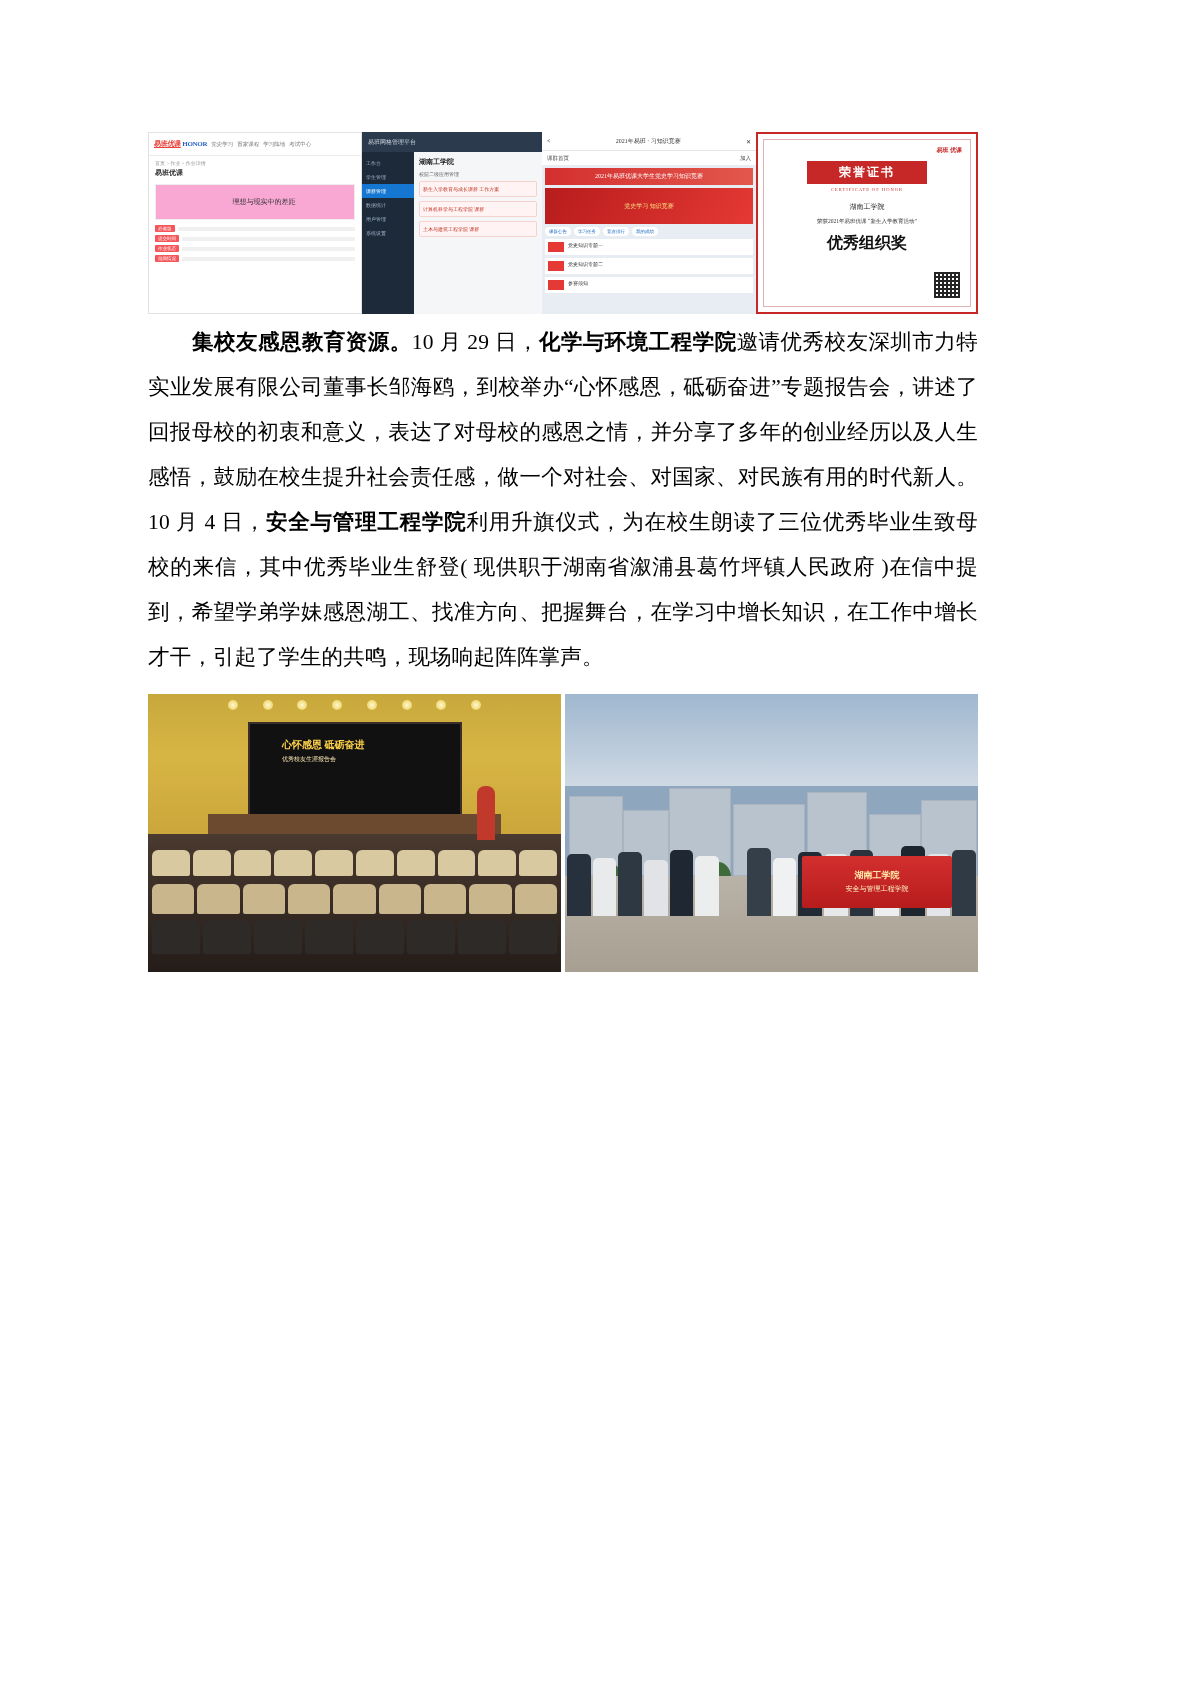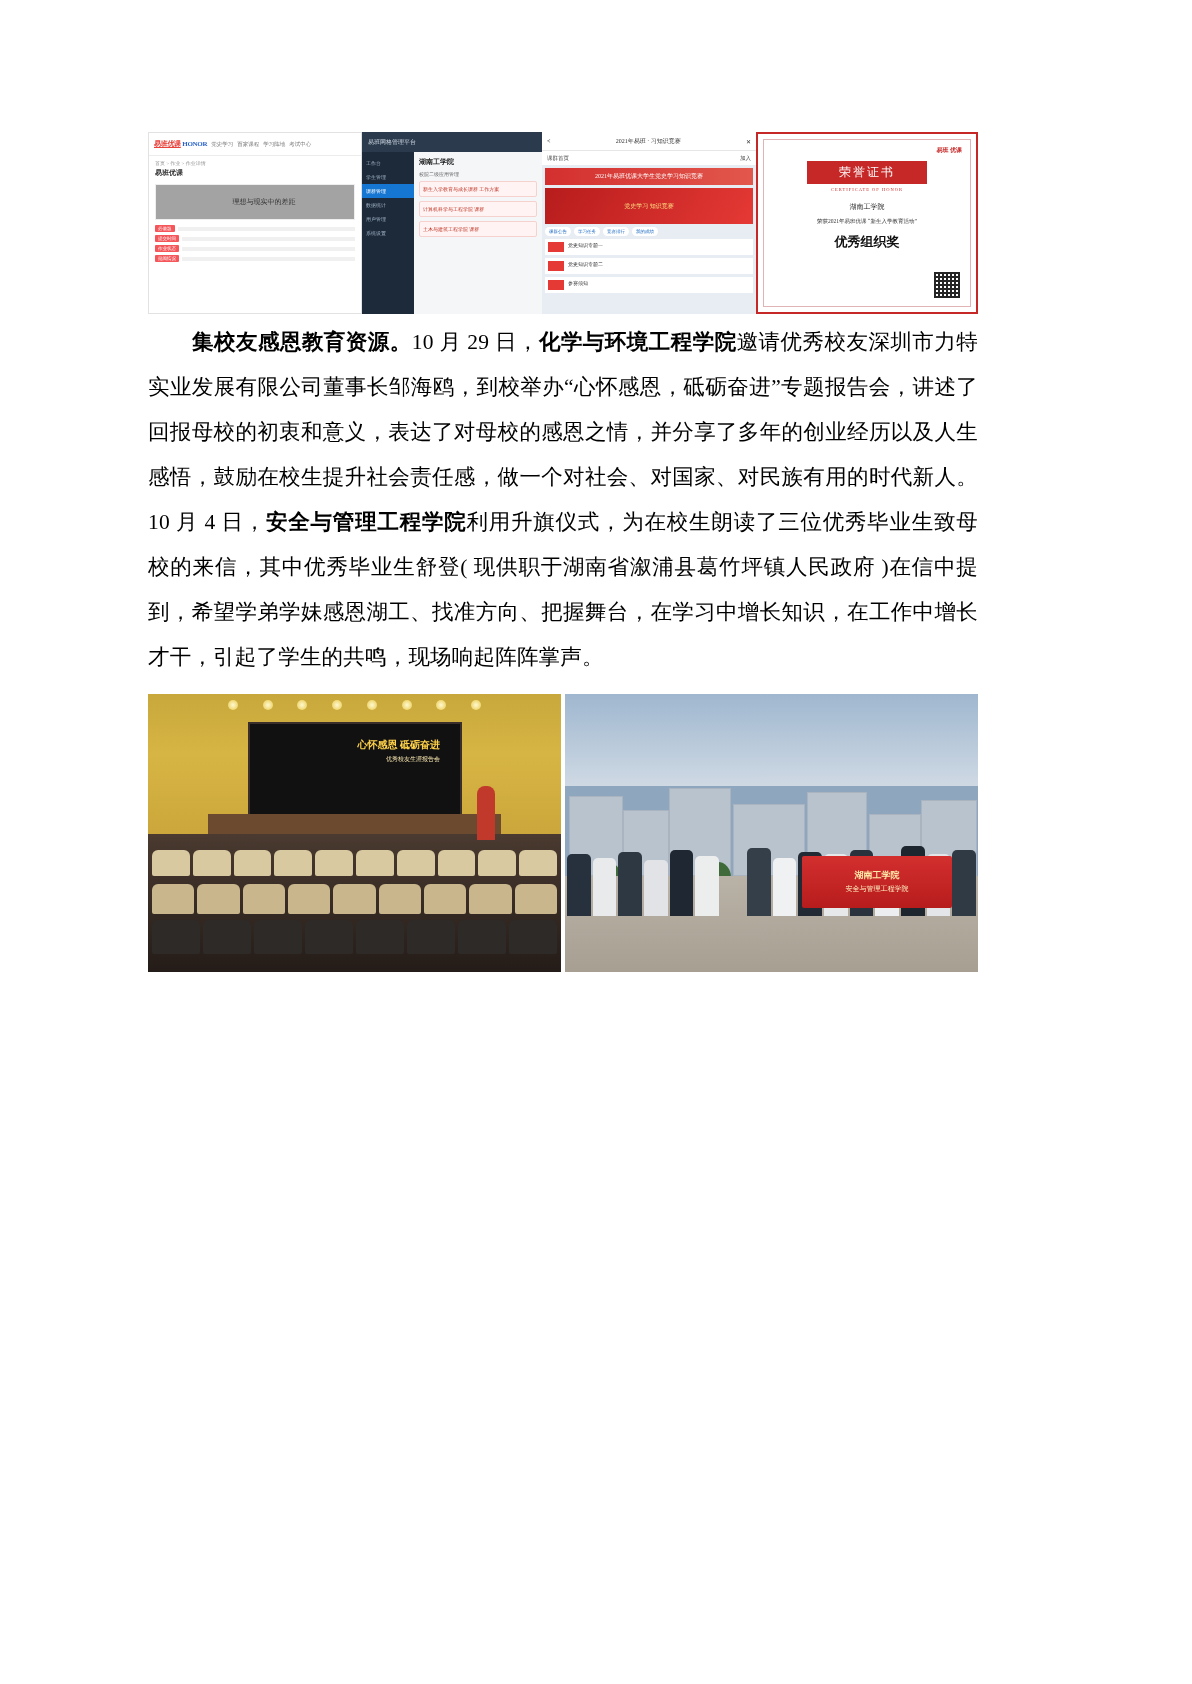--- a/index.html
+++ b/index.html
@@ -78,21 +78,21 @@
     color: #2a64c8;
   }
   .shot1 .navitem { font-size: 5.5px; color: #777; }
   .shot1 .crumb {
     font-size: 5px; color: #999; padding: 4px 6px 0 6px;
   }
   .shot1 .sect {
     font-size: 7px; color: #333; padding: 2px 6px 4px 6px; font-weight: bold;
   }
   .shot1 .card {
-    margin: 2px 6px; background: #a3a3a3; border: 1px solid #eee; height: 34px;
+    margin: 2px 6px; background: #f9a8d4; border: 1px solid #eee; height: 34px;
     display: flex; align-items: center; justify-content: center;
     font-size: 7px; color: #333; padding-left: 18px;
   }
   .shot1 .rows { padding: 3px 6px; }
   .shot1 .row {
     display: flex; align-items: center; gap: 3px; margin-bottom: 3px;
   }
   .shot1 .tag {
     background: #f4565a; color: #fff; font-size: 4.5px; padding: 1px 3px; border-radius: 1px;
   }
@@ -157,27 +157,27 @@
     position: relative;
   }
   .shot4 .cert-inner {
     position: absolute; inset: 5px; border: 1px solid #e0b4b4;
     display: flex; flex-direction: column; align-items: center; padding-top: 6px;
   }
   .shot4 .brand {
     font-size: 6px; color: #c62828; font-weight: bold; align-self: flex-end; margin-right: 8px;
   }
   .shot4 .ribbon {
-    margin-top: 6px; background: #c62828; color: #fff; font-size: 12px; font-weight: normal;
+    margin-top: 6px; background: #c62828; color: #fff; font-size: 12px; font-weight: bold;
     padding: 3px 32px; letter-spacing: 2px;
   }
   .shot4 .eng { font-size: 4.5px; color: #c62828; letter-spacing: 1px; margin-top: 3px; }
   .shot4 .school { font-size: 7px; color: #222; margin-top: 10px; }
   .shot4 .txt { font-size: 5.5px; color: #333; margin-top: 5px; text-align: center; line-height: 9px; }
-  .shot4 .award { font-size: 13px; font-weight: bold; color: #111; margin-top: 7px; }
+  .shot4 .award { font-size: 16px; font-weight: bold; color: #111; margin-top: 7px; }
   .shot4 .qr {
     position: absolute; right: 10px; bottom: 8px; width: 26px; height: 26px;
     background:
       repeating-linear-gradient(0deg,#000 0 2px,#fff 2px 4px),
       repeating-linear-gradient(90deg,#000 0 2px,#fff 2px 4px);
     background-blend-mode: multiply;
     opacity: 0.85;
   }
   
   .strip2 {
@@ -194,21 +194,21 @@
   .photoA { width: 413px; background: #2b2320; }
   .photoA .wall {
     position: absolute; left: 0; top: 0; right: 0; height: 150px;
     background: linear-gradient(180deg,#c8a83c 0%, #d7b544 40%, #caa53a 100%);
   }
   .photoA .stageback {
     position: absolute; left: 100px; top: 28px; width: 210px; height: 92px;
     background: #111; border: 2px solid #3a2f2a;
   }
   .photoA .stagetext {
-    position: absolute; left: 118px; top: 44px; width: 174px; text-align: right;
+    position: absolute; left: 134px; top: 44px; width: 174px; text-align: left;
     color: #ffd24a; font-size: 10px; font-weight: bold; line-height: 14px;
   }
   .photoA .stagetext small { display:block; font-size: 6px; color: #ffecb3; font-weight: normal; }
   .photoA .stagefloor {
     position: absolute; left: 60px; top: 120px; right: 60px; height: 26px;
     background: #6b4a2f;
   }
   .photoA .lights {
     position: absolute; left: 80px; top: 6px; right: 80px; height: 10px;
     display: flex; justify-content: space-between;

